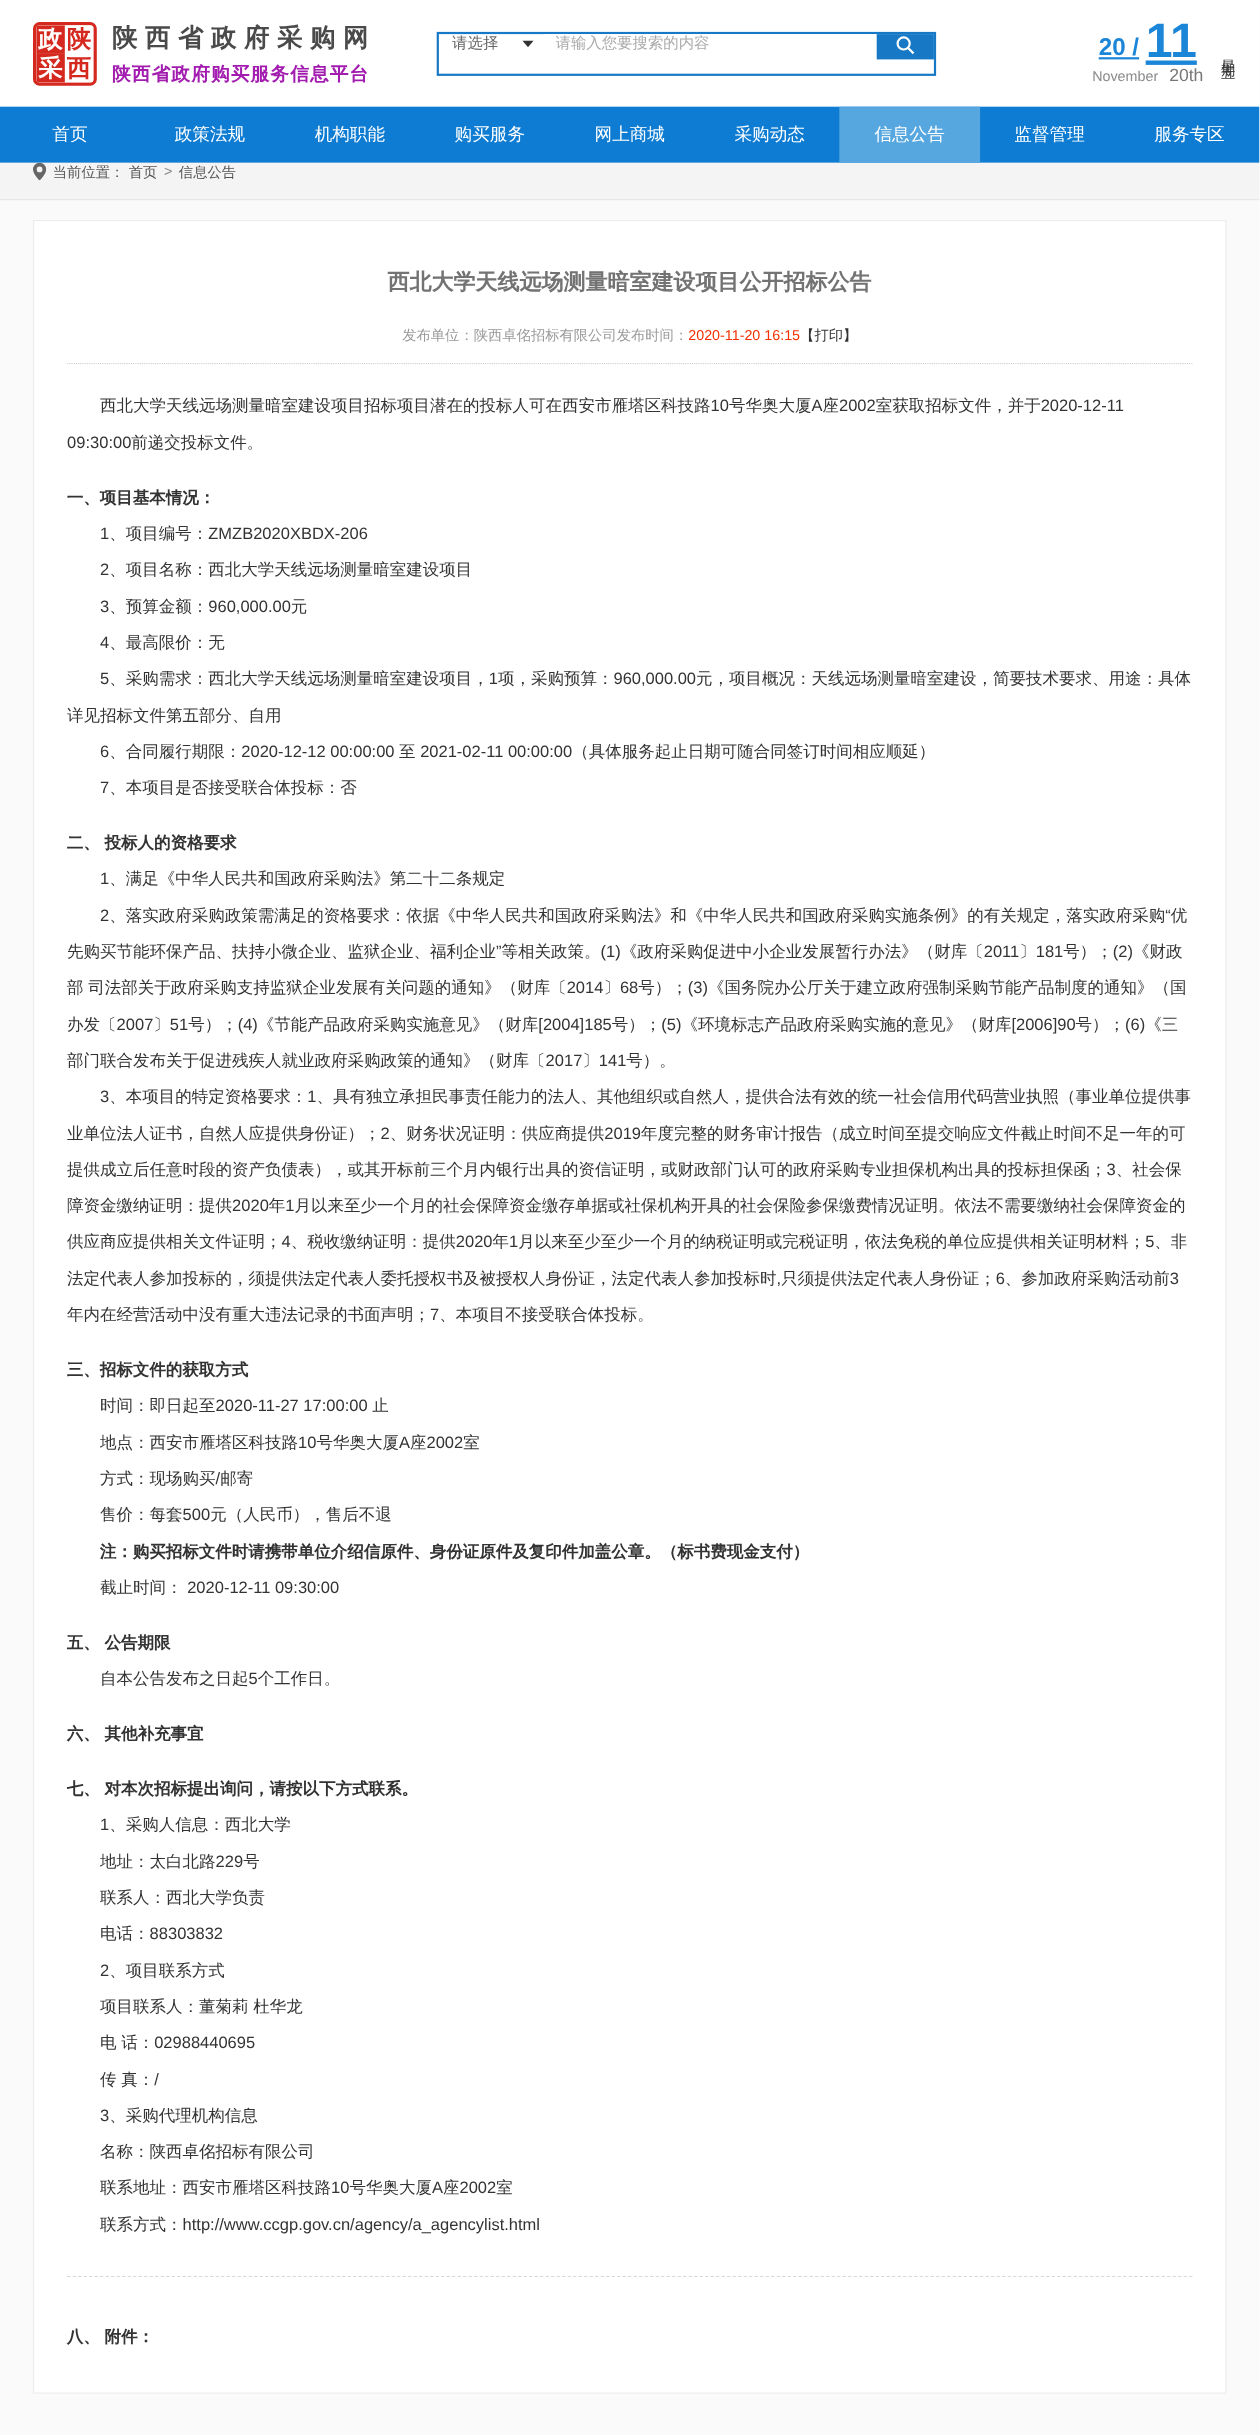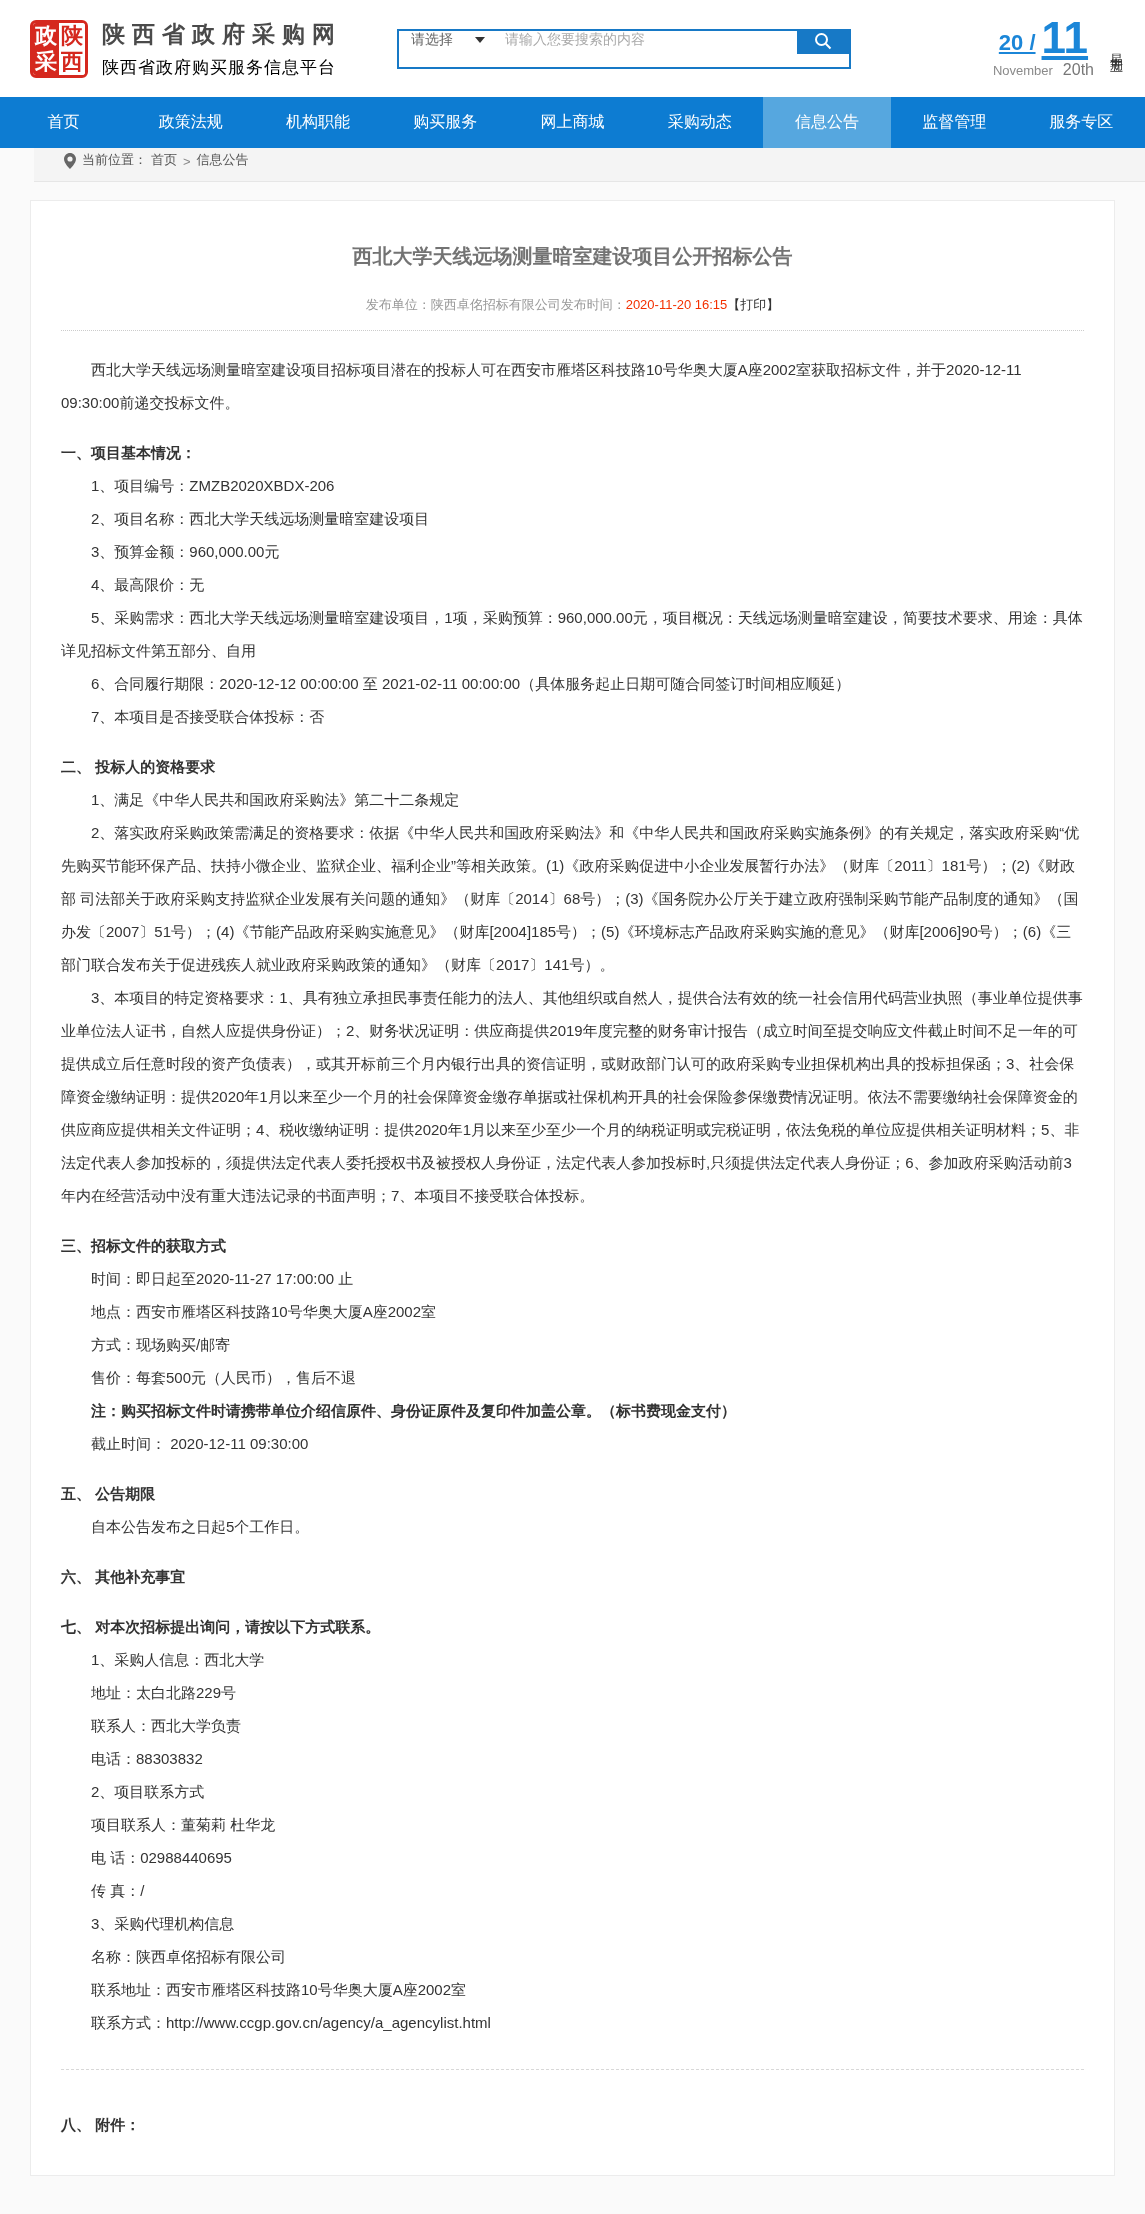--- a/index.html
+++ b/index.html
@@ -8,21 +8,21 @@
 
   
   .topbar { height:97px; background:#fff; display:flex; align-items:center; padding:0 22px 0 30px; }
   .logo { width:58px; height:58px; border:3px solid #d5281e; border-radius:6px; display:grid;
           grid-template-columns:1fr 1fr; grid-template-rows:1fr 1fr; overflow:hidden; background:#fff; flex:none; }
   .logo span { display:flex; align-items:center; justify-content:center; font-weight:bold; font-size:22px; line-height:1; }
   .logo .on-red { background:#d5281e; color:#fff; }
   .logo .on-white { background:#fff; color:#d5281e; }
   .titles { margin-left:14px; }
   .site-title { font-size:23px; font-weight:bold; color:#4a4a4a; letter-spacing:7px; }
-  .site-subtitle { font-size:17px; font-weight:normal; color:#000000; margin-top:6px; letter-spacing:1px; }
+  .site-subtitle { font-size:17px; font-weight:bold; color:#a21caf; margin-top:6px; letter-spacing:1px; }
 
   .search { margin-left:55px; width:454px; height:40px; border:2px solid #1779c6; display:flex; align-items:flex-start; background:#fff; }
   .search-select { width:96px; display:flex; align-items:center; justify-content:space-between; padding:0 10px 0 12px;
                    font-size:14px; color:#666; cursor:pointer; }
   .caret { width:0; height:0; border-left:5px solid transparent; border-right:5px solid transparent; border-top:6px solid #333; }
   .search-input { flex:1; border:none; outline:none; font-size:14px; color:#333; padding:0 10px; }
   .search-input::placeholder { color:#aaa; }
   .search-btn { width:52px; background:#1779c6; border:none; display:flex; align-items:center; justify-content:center; cursor:pointer; }
 
   .datebox { margin-left:auto; display:flex; align-items:center; }
@@ -34,22 +34,22 @@
   .date-bottom .d20 { font-size:16px; margin-left:10px; color:#777; }
   .weekday { writing-mode:vertical-rl; font-size:13px; color:#333; letter-spacing:4px; margin-left:16px; line-height:1; }
 
   
   .nav { background:#0d7cd2; }
   .nav ul { list-style:none; display:flex; height:51px; }
   .nav li { flex:1; display:flex; align-items:center; justify-content:center; color:#fff; font-size:16px; cursor:pointer; }
   .nav li.active { background:#56a7df; }
 
   
-  .crumb { background:#f4f4f4; border-bottom:1px solid #e6e6e6; height:34px; display:flex; align-items:flex-end;
-           padding:12px 30px; font-size:13px; color:#555;margin-left:34px; }
+  .crumb { background:#f4f4f4; border-bottom:1px solid #e6e6e6; height:34px; display:flex; align-items:flex-start;
+           padding:0 30px; font-size:13px; color:#555; }
   .crumb .pin { margin-right:6px; display:flex; }
   .crumb a { color:#555; text-decoration:none; margin:0 4px; cursor:pointer; }
   .crumb .sep { color:#888; margin:0 2px; }
 
   
   .main { padding:18px 30px 26px; }
   .card { background:#fff; border:1px solid #ececec; padding:42px 30px 34px; }
   .article-title { text-align:center; font-size:20px; font-weight:bold; color:#737373; }
   .meta { display:flex; justify-content:center; align-items:center; margin-top:26px; padding-bottom:16px;
           border-bottom:1px dotted #ccc; font-size:13px; color:#999; }

